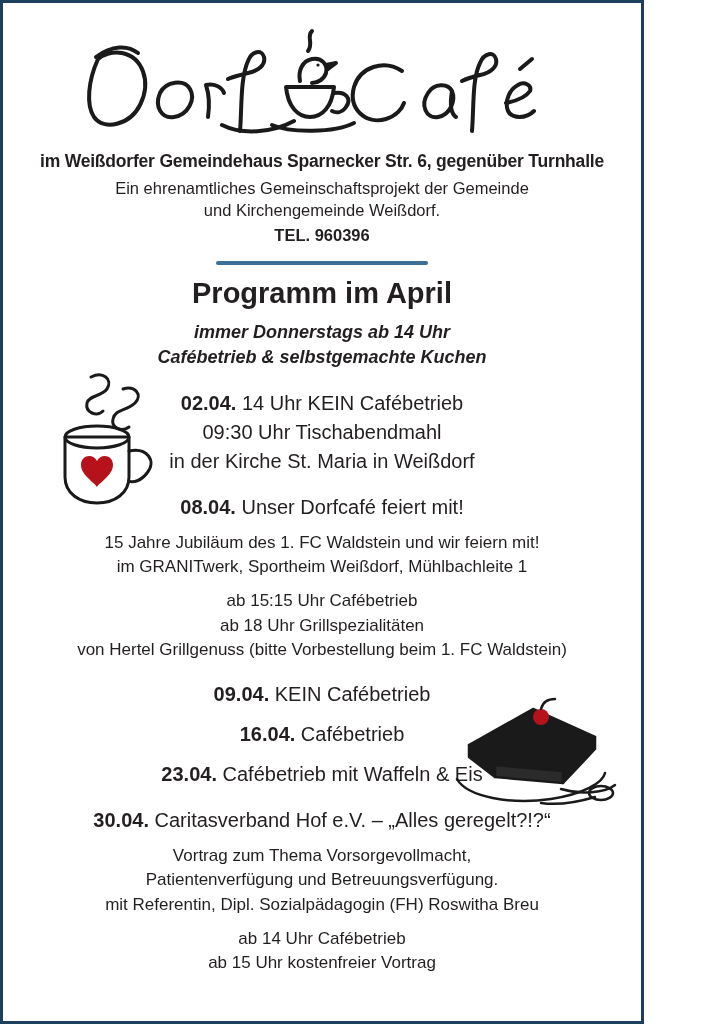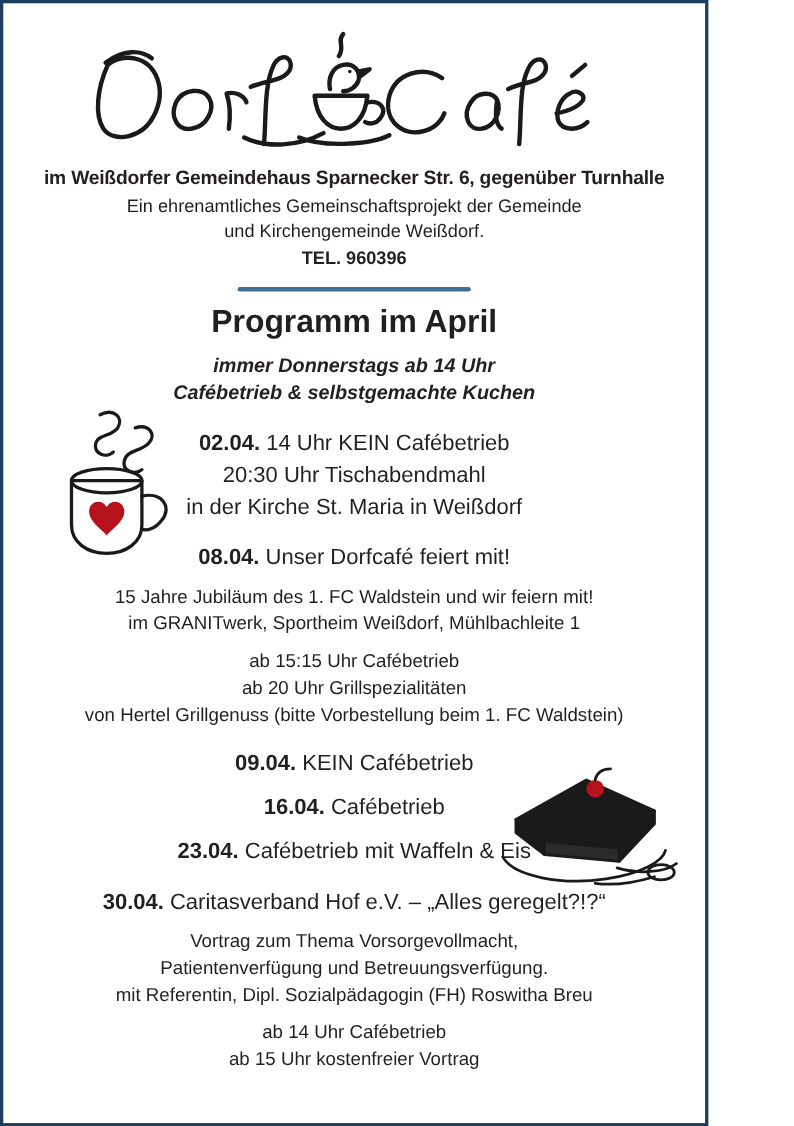--- a/index.html
+++ b/index.html
@@ -174,34 +174,34 @@
     <div class="divider"></div>
 
     <div class="prog-title">Programm im April</div>
     <div class="prog-sub">immer Donnerstags ab 14 Uhr</div>
     <div class="prog-sub">Cafébetrieb &amp; selbstgemachte Kuchen</div>
 
     <div class="entries">
 
       <div class="entry">
         <div class="line"><span class="date">02.04.</span><span> 14 Uhr KEIN Cafébetrieb</span></div>
-        <div class="line">20:30 Uhr Tischabendmahl</div>
+        <div class="line">09:30 Uhr Tischabendmahl</div>
         <div class="line">in der Kirche St. Maria in Weißdorf</div>
       </div>
 
       <div class="gap-m"></div>
 
       <div class="entry">
         <div class="line"><span class="date">08.04.</span><span> Unser Dorfcafé feiert mit!</span></div>
         <div class="gap-s"></div>
         <div class="line small">15 Jahre Jubiläum des 1. FC Waldstein und wir feiern mit!</div>
         <div class="line small">im GRANITwerk, Sportheim Weißdorf, Mühlbachleite 1</div>
         <div class="gap-s"></div>
         <div class="line small">ab 15:15 Uhr Cafébetrieb</div>
-        <div class="line small">ab 20 Uhr Grillspezialitäten</div>
+        <div class="line small">ab 18 Uhr Grillspezialitäten</div>
         <div class="line small">von Hertel Grillgenuss (bitte Vorbestellung beim 1. FC Waldstein)</div>
       </div>
 
       <div class="gap-m"></div>
 
       <div class="entry">
         <div class="line"><span class="date">09.04.</span><span> KEIN Cafébetrieb</span></div>
       </div>
 
       <div class="gap-s"></div>

